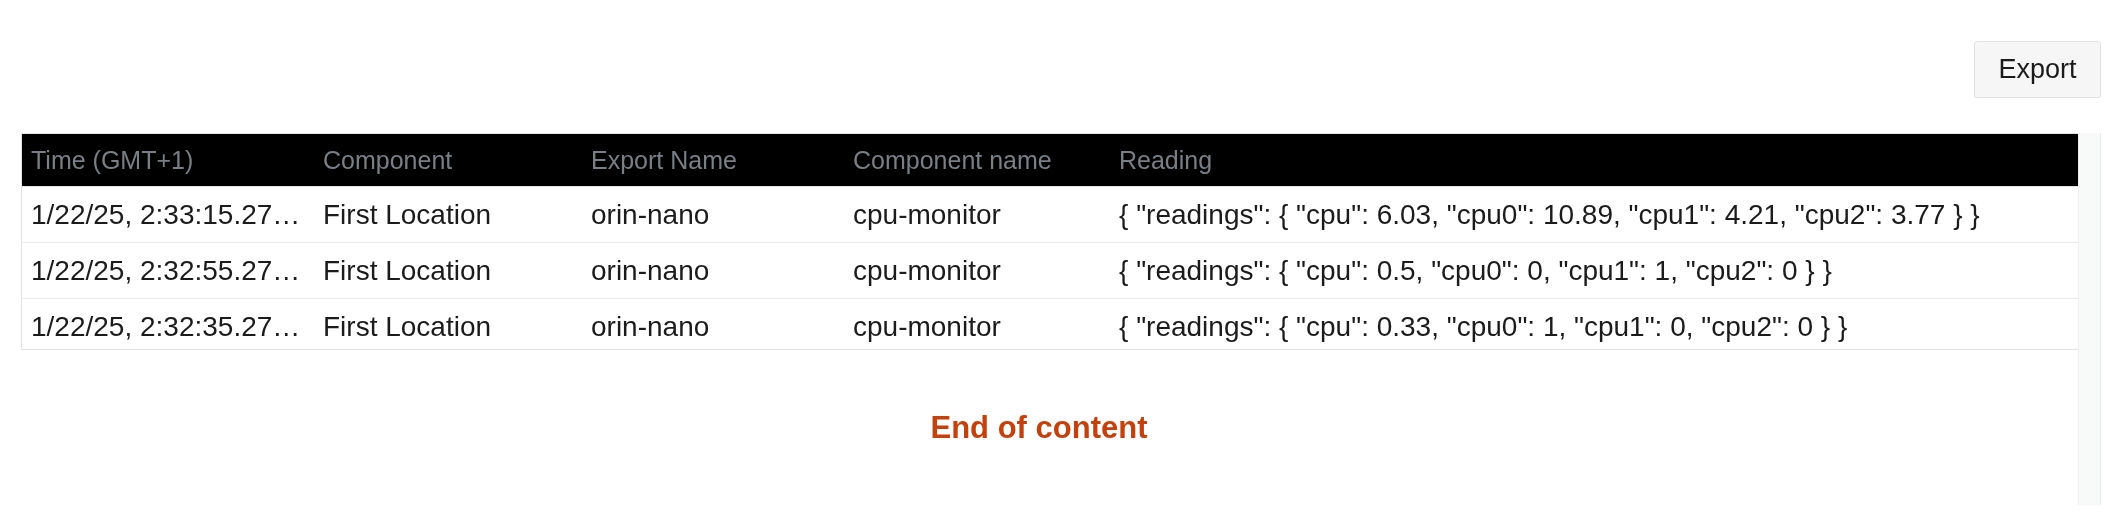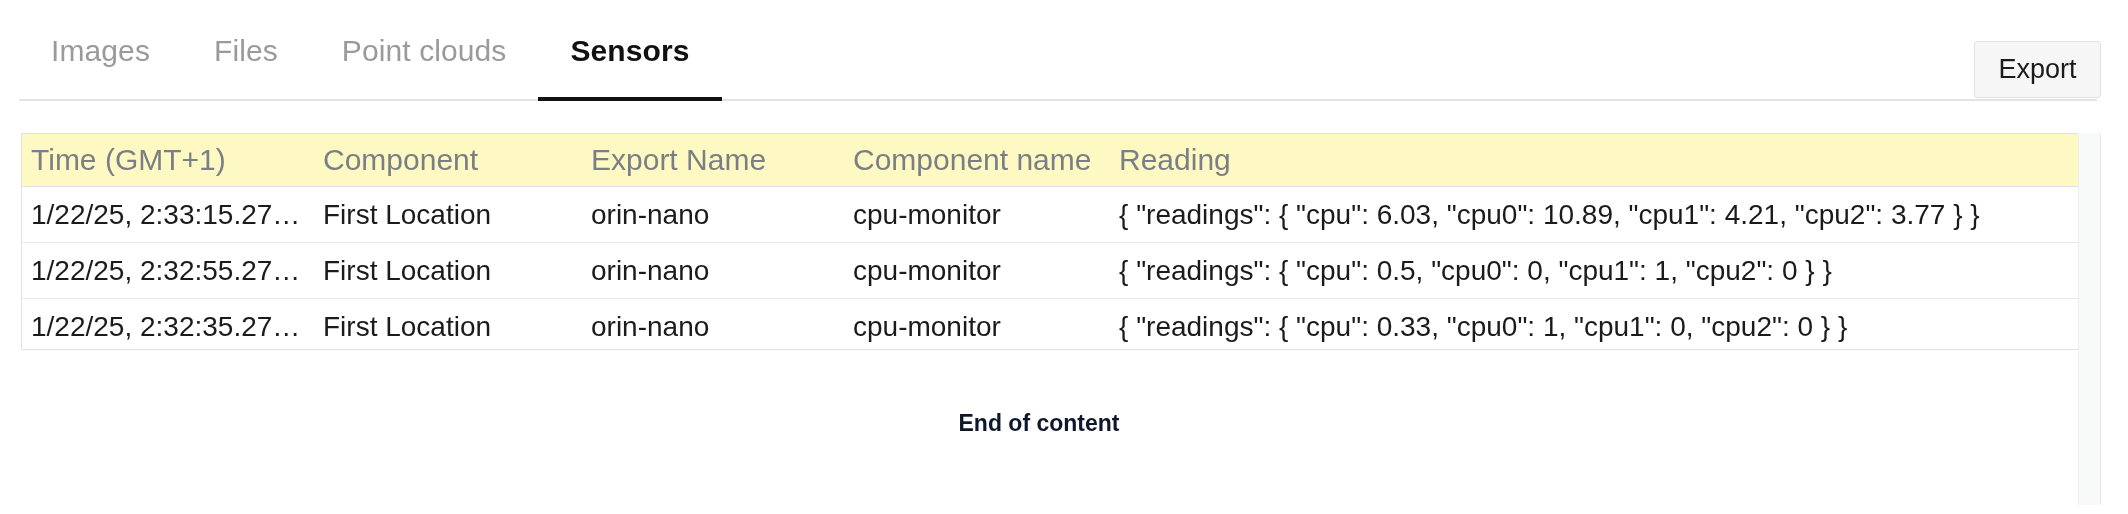--- a/index.html
+++ b/index.html
@@ -118,23 +118,23 @@
     width: 2200px;
     font-family: "Liberation Sans", sans-serif;
   }
   table.sensors col.c-time      { width: 292px; }
   table.sensors col.c-location  { width: 268px; }
   table.sensors col.c-machine   { width: 262px; }
   table.sensors col.c-component { width: 266px; }
   table.sensors col.c-reading   { width: 1112px; }
 
   table.sensors thead th {
-    background: #fef9c3;
+    background: #000000;
     color: #7a7f86;
-    font-size: 30px;
+    font-size: 25px;
     font-weight: normal;
     text-align: left;
     padding: 0 0 0 9px;
     height: 52px;
     border-bottom: 1px solid #dfe3e8;
     white-space: nowrap;
     overflow: hidden;
     text-overflow: ellipsis;
   }
   table.sensors tbody td {
@@ -176,39 +176,30 @@
   }
 
   
   .end-of-content {
     position: absolute;
     left: 0;
     top: 410px;
     width: 2078px;
     text-align: center;
     font-family: "Liberation Sans", sans-serif;
-    font-size: 23px;
+    font-size: 31px;
     font-weight: bold;
-    color: #0f172a;
+    color: #c2410c;
   }
 </style>
 </head>
 <body>
 
 <div class="page">
 
-  <div class="tabbar">
-    <div class="tabbar-rule"></div>
-    <div class="tabs">
-      <button class="tab">Images</button>
-      <button class="tab">Files</button>
-      <button class="tab">Point clouds</button>
-      <button class="tab active">Sensors</button>
-    </div>
-  </div>
 
   <button class="export-btn">Export</button>
 
   <div class="table-wrap">
     <table class="sensors">
       <colgroup>
         <col class="c-time">
         <col class="c-location">
         <col class="c-machine">
         <col class="c-component">

